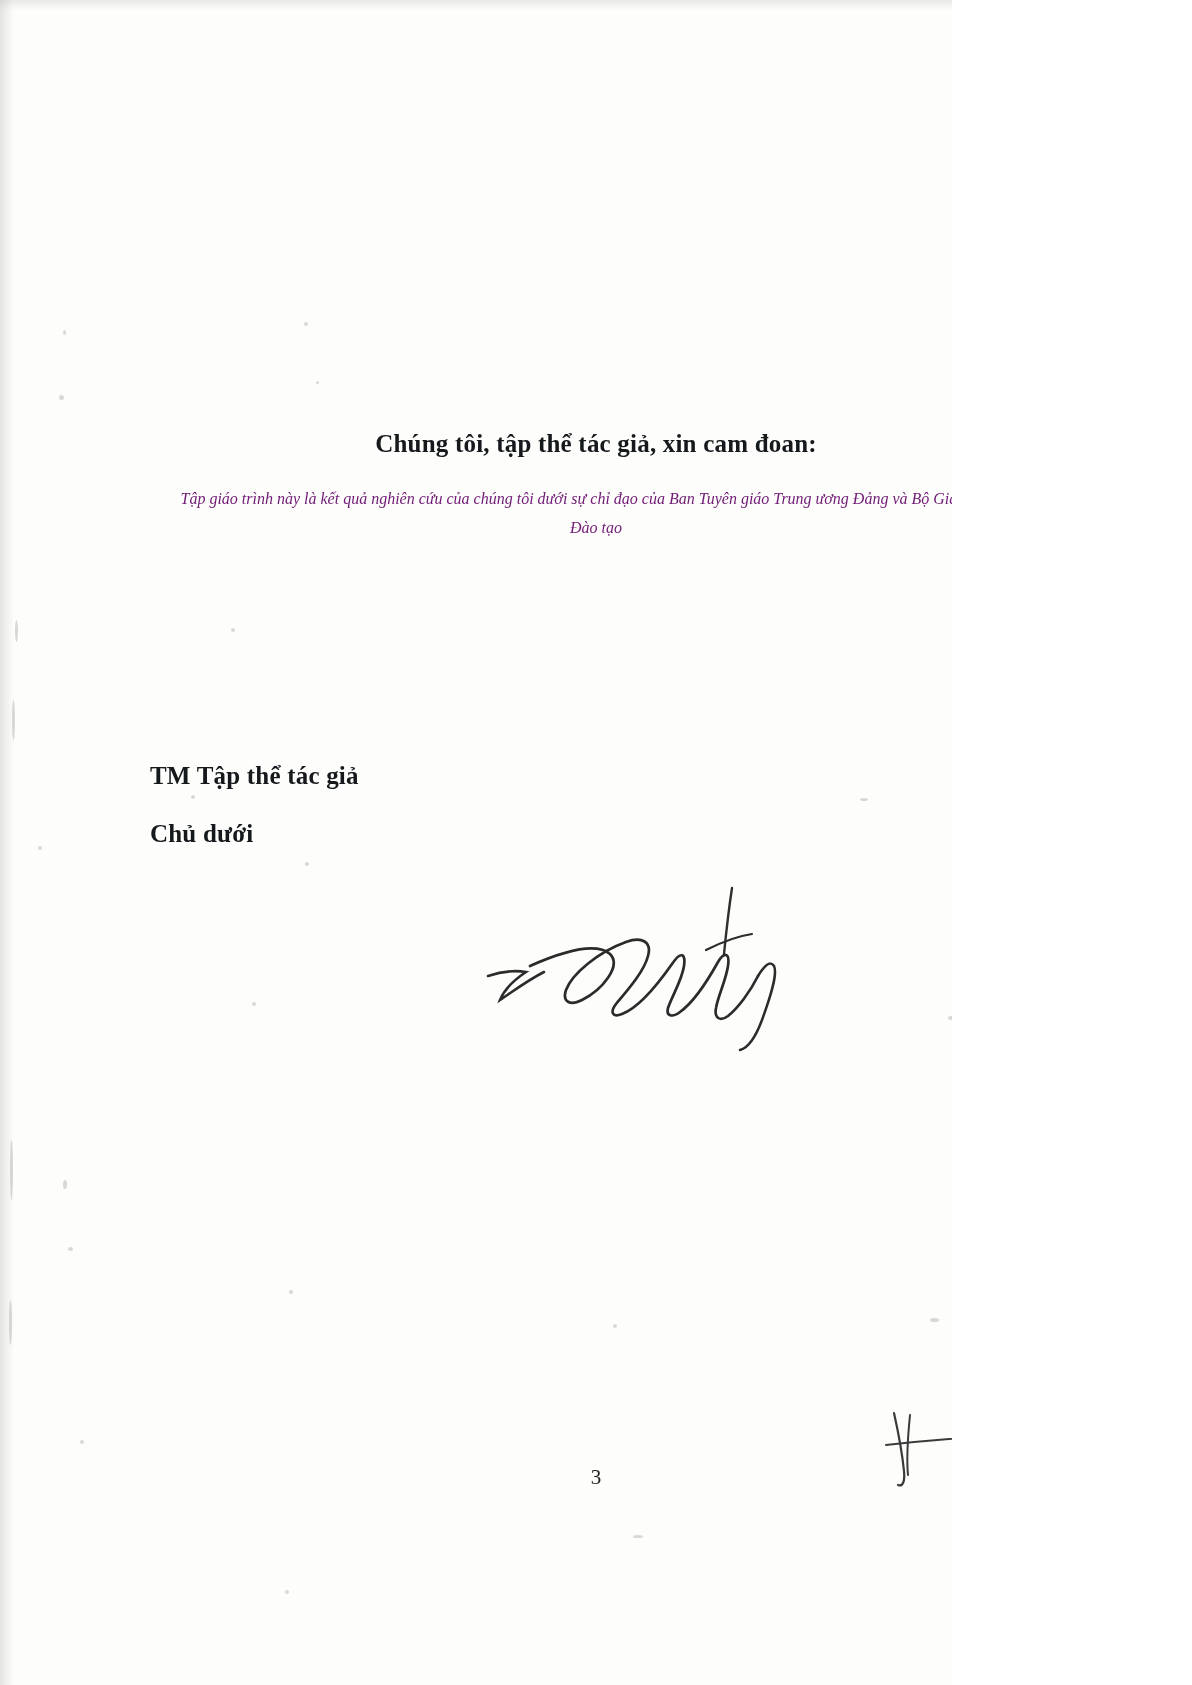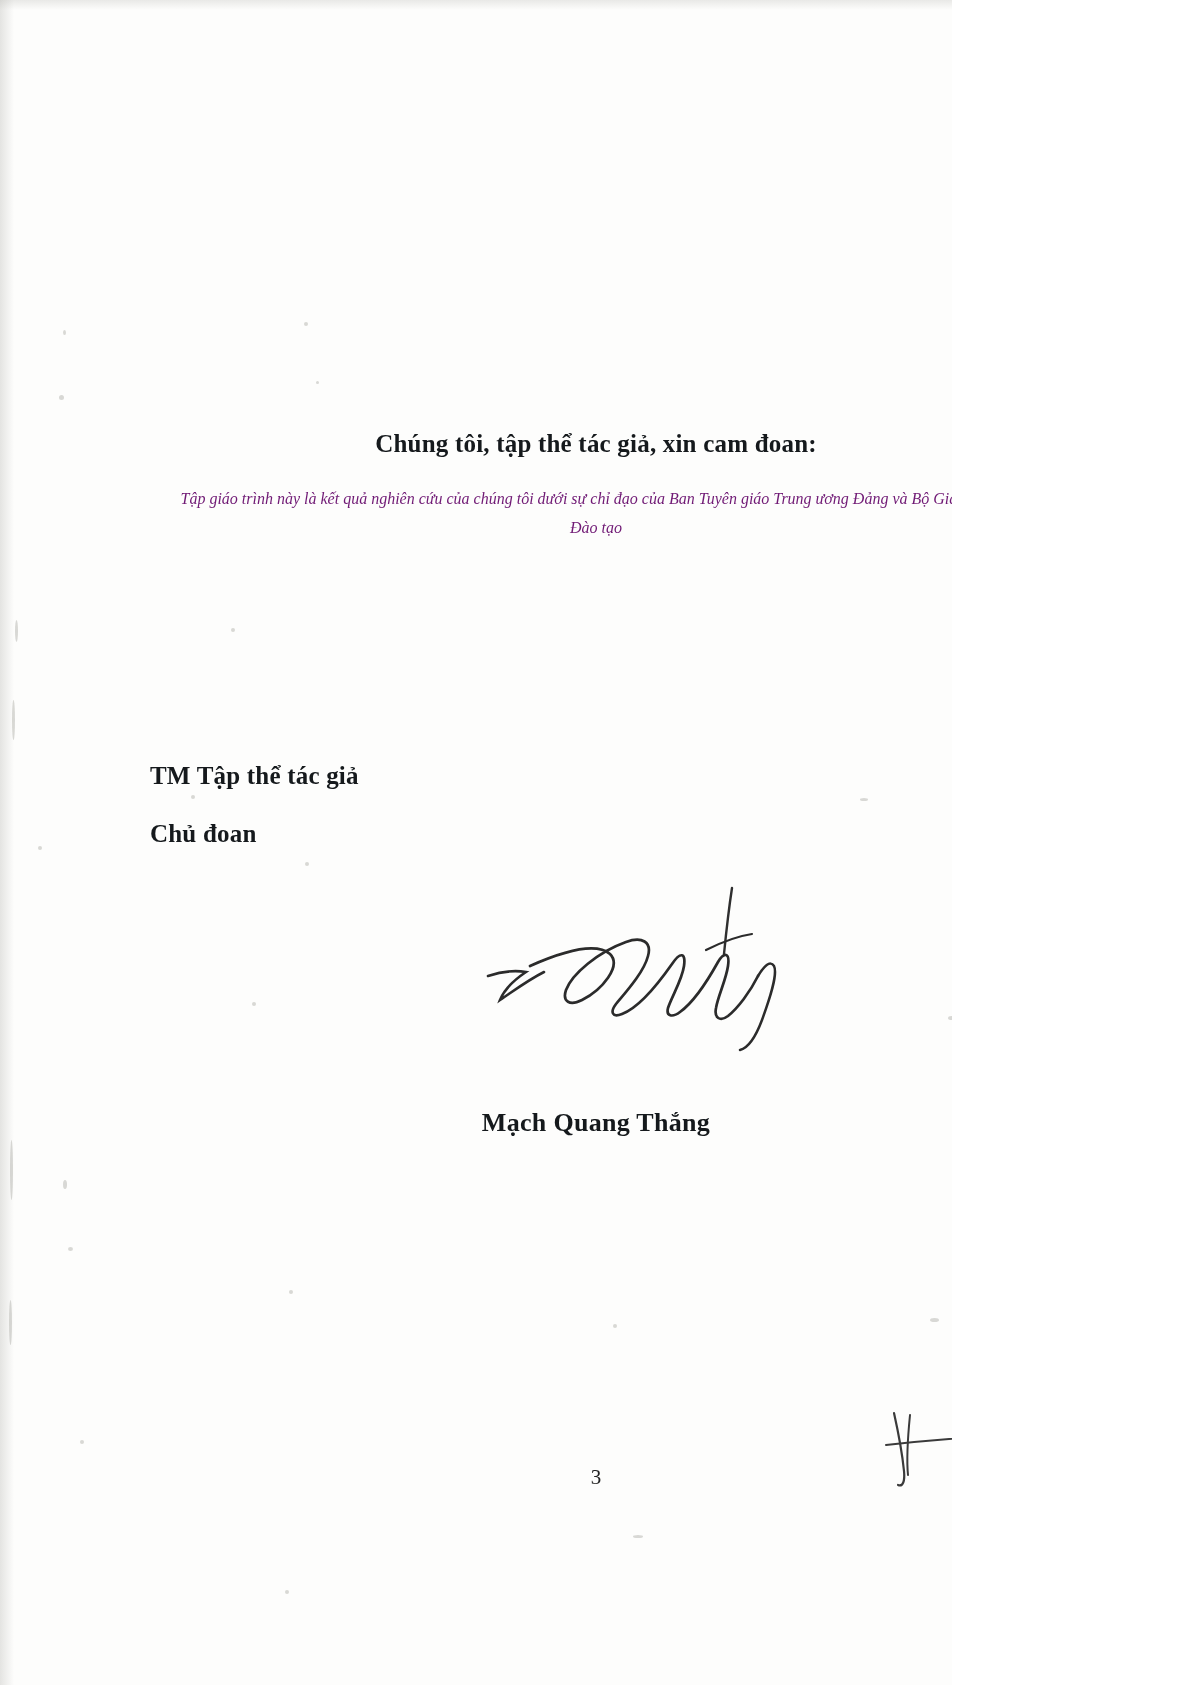--- a/index.html
+++ b/index.html
@@ -156,39 +156,38 @@
   <div class="speckle" style="left:10px;top:1140px;width:3px;height:60px;"></div>
   <div class="speckle" style="left:9px;top:1300px;width:3px;height:45px;"></div>
 
   <div class="declaration">
     <div class="decl-line-1">Chúng tôi, tập thể tác giả, xin cam đoan:</div>
     <div class="decl-body">Tập giáo trình này là kết quả nghiên cứu của chúng tôi dưới sự chỉ đạo của Ban Tuyên giáo Trung ương Đảng và Bộ Giáo dục và Đào tạo</div>
   </div>
 
   <div class="signature-block">
     <div class="sig-role">TM Tập thể tác giả</div>
-    <div class="sig-title">Chủ đoan</div>
+    <div class="sig-title">Chủ dưới</div>
   </div>
 
   <div class="handwritten-signature">
     <svg width="400" height="190" viewBox="0 0 400 190" fill="none" xmlns="http://www.w3.org/2000/svg">
       <path d="M262 8 C258 34, 256 54, 254 74" stroke="#2f2f2f" stroke-width="2.4" stroke-linecap="round" fill="none"></path>
       <path d="M18 96 C30 92, 44 90, 56 92 C44 100, 34 110, 30 120 C42 112, 58 100, 74 92" stroke="#2b2b2b" stroke-width="2.6" stroke-linecap="round" fill="none"></path>
       <path d="M60 86 C96 70, 126 62, 140 74 C152 86, 132 110, 112 120 C100 126, 92 122, 96 110
                C102 94, 128 72, 156 62 C172 56, 182 62, 178 76 C174 92, 156 112, 146 124
                C140 132, 142 138, 152 134 C168 128, 188 104, 202 84 C210 72, 216 72, 214 86
                C212 100, 202 116, 198 128 C196 136, 202 138, 210 132 C224 122, 238 100, 248 82
                C254 72, 260 72, 258 86 C256 100, 248 116, 246 128 C244 138, 250 142, 258 136
                C268 128, 280 112, 288 96" stroke="#2b2b2b" stroke-width="2.7" stroke-linecap="round" stroke-linejoin="round" fill="none"></path>
       <path d="M288 96 C294 86, 300 80, 304 86 C308 94, 300 118, 292 140 C286 156, 278 168, 270 170" stroke="#2b2b2b" stroke-width="2.5" stroke-linecap="round" fill="none"></path>
       <path d="M236 70 C252 62, 268 56, 282 54" stroke="#2b2b2b" stroke-width="2.2" stroke-linecap="round" fill="none"></path>
     </svg>
   </div>
 
-  <div class="signer-name">Mạch Quang Thắng</div>
 
   <div class="corner-mark">
     <svg width="170" height="90" viewBox="0 0 170 90" fill="none" xmlns="http://www.w3.org/2000/svg">
       <path d="M14 8 C18 26, 22 46, 24 66 C25 76, 23 82, 18 80" stroke="#3a3a3a" stroke-width="2.2" stroke-linecap="round" fill="none"></path>
       <path d="M30 10 C28 30, 26 50, 28 70" stroke="#3a3a3a" stroke-width="2" stroke-linecap="round" fill="none"></path>
       <path d="M6 40 C40 36, 80 32, 138 30" stroke="#3a3a3a" stroke-width="2" stroke-linecap="round" fill="none"></path>
     </svg>
   </div>
 
   <div class="page-number">3</div>

